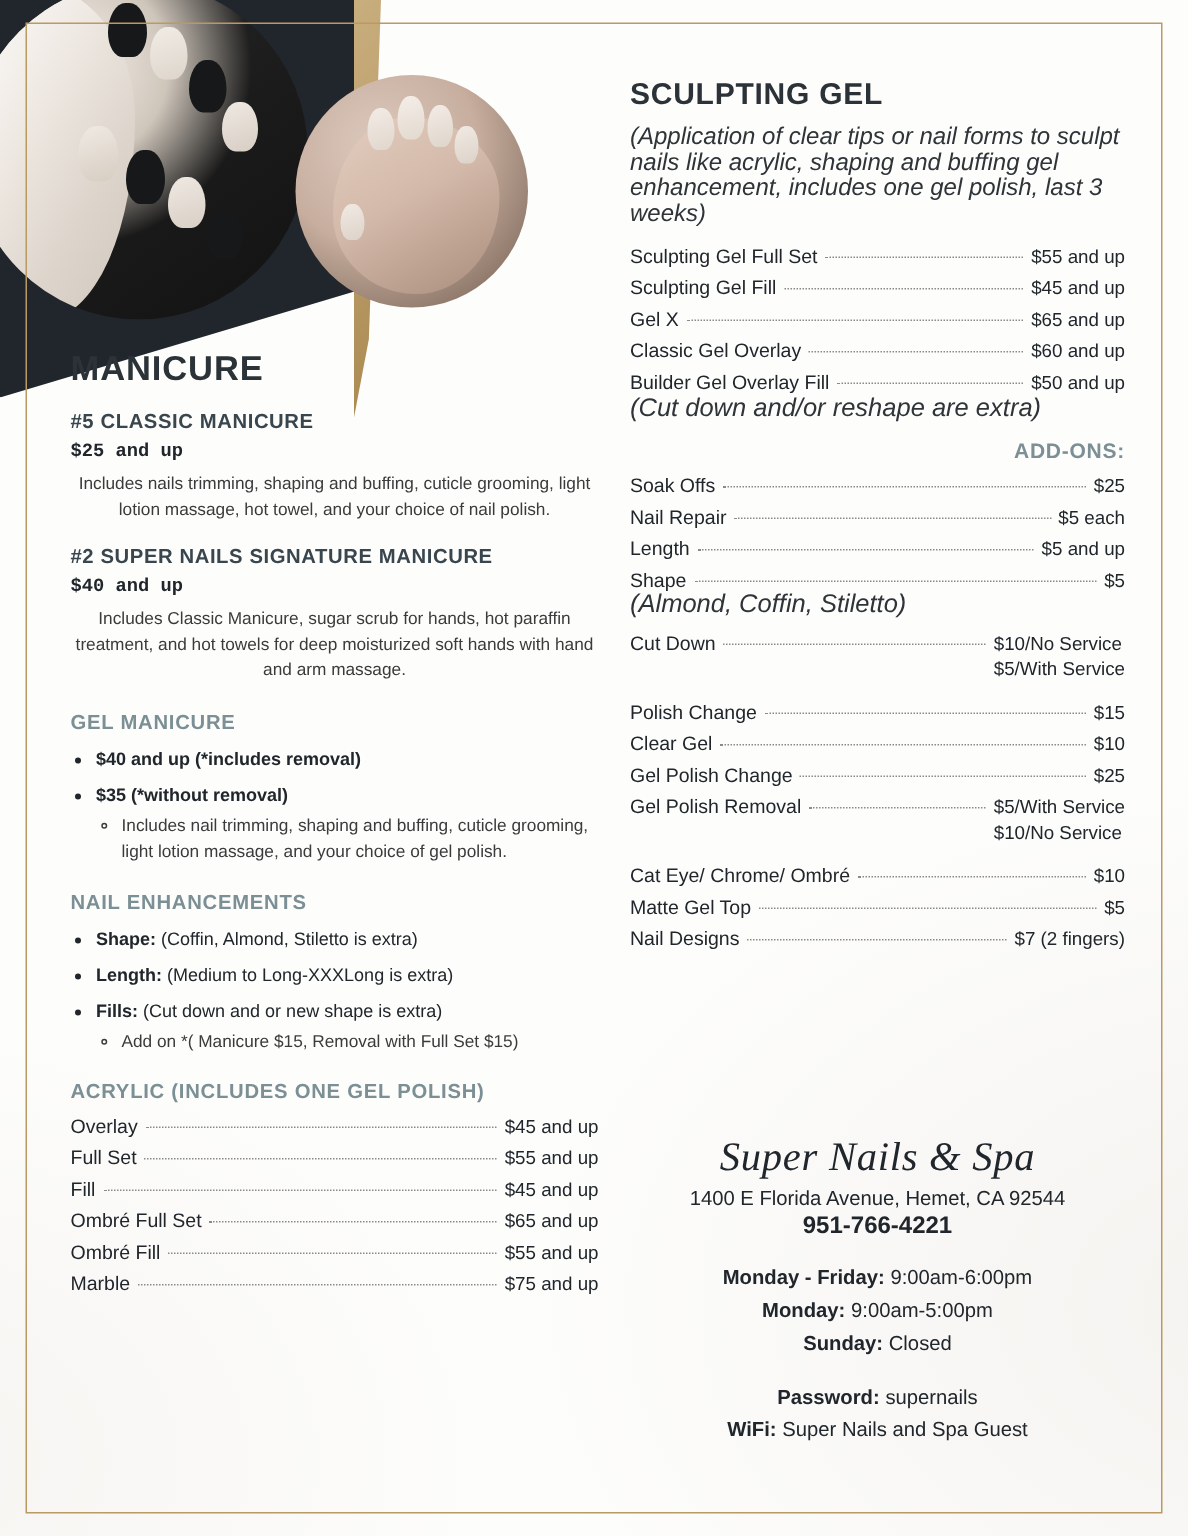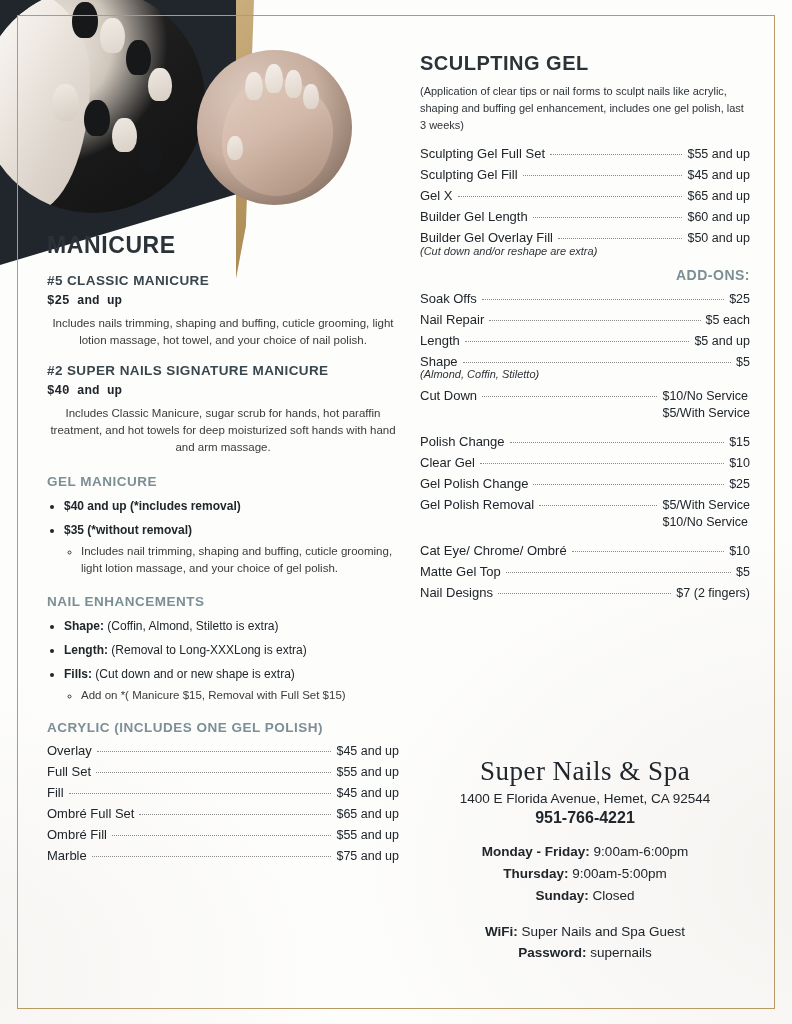--- a/index.html
+++ b/index.html
@@ -91,21 +91,21 @@
   h2.sub {
     font-size:13.5px; font-weight:bold; color:#39464e;
     letter-spacing:0.4px; margin:0 0 6px 0;
   }
   h2.teal {
     font-size:13.5px; font-weight:bold; color:#7b8f94;
     letter-spacing:0.5px; margin:18px 0 8px 0;
   }
   .price-bold { font-size:12.5px; font-weight:bold; color:#20262b; margin:0 0 7px 0;font-family:Liberation Mono, monospace; }
   .body-text { font-size:11.5px; line-height:17px; color:#3b3b3b; margin:0 0 14px 0;text-align:center; }
-  .italic-note { font-size:11px; line-height:17px; color:#2f3438; margin:0 0 12px 0; }
+  .italic-note { font-style:italic; font-size:16px; line-height:17px; color:#2f3438; margin:0 0 12px 0; }
 
   ul.bul { margin:0 0 4px 0; padding-left:17px; }
   ul.bul > li { font-size:12px; line-height:19px; color:#20262b; font-weight:bold; margin-bottom:5px; }
   ul.sub-bul { margin:3px 0 6px 0; padding-left:17px; list-style-type:circle; }
   ul.sub-bul > li { font-size:11.5px; line-height:16.5px; color:#3b3b3b; font-weight:normal; }
   .inline-norm { font-weight:normal; }
 
   
   .row { display:flex; align-items:baseline; margin-bottom:6px; }
   .row .nm {
@@ -113,29 +113,29 @@
   }
   .row .dots {
     flex:1 1 auto; margin:0 5px; border-bottom:1.5px dotted #8a8a8a;
     transform: translateY(-3px); min-width:8px;
   }
   .row .val {
     font-size:12.5px; color:#20262b; white-space:nowrap; font-weight:normal;
   }
   .row.twoline .val { line-height:17px; }
   .val-stack { text-align:left; }
-  .paren { font-style:italic; font-size:11px; color:#2f3438; margin:-2px 0 8px 0; }
+  .paren { font-style:italic; font-size:17px; color:#2f3438; margin:-2px 0 8px 0; }
 
   
   .right-col .row .nm { font-size:13px; }
 
   
   .footer { position:absolute; left:420px; top:756px; width:330px; text-align:center; }
   .script {
-    font-family:"Liberation Serif", serif; 
+    font-family:"Liberation Serif", serif; font-style:italic;
     font-size:27px; color:#20262b; letter-spacing:0.5px;
     margin:0 0 4px 0;
   }
   .addr { font-size:13.5px; color:#20262b; margin:0 0 3px 0; }
   .phone { font-size:16px; font-weight:bold; color:#20262b; margin:0 0 14px 0; }
   .hours { font-size:13.5px; color:#20262b; line-height:22px; }
   .hours b { font-weight:bold; }
   .wifi { margin-top:14px; font-size:13.5px; color:#20262b; line-height:21px; }
 </style>
 </head>
@@ -192,21 +192,21 @@
     </ul>
 
     <h2 class="teal">NAIL ENHANCEMENTS</h2>
     <ul class="bul">
       <li>
         <span>Shape:</span>
         <span class="inline-norm">(Coffin, Almond, Stiletto is extra)</span>
       </li>
       <li>
         <span>Length:</span>
-        <span class="inline-norm">(Removal to Long-XXXLong is extra)</span>
+        <span class="inline-norm">(Medium to Long-XXXLong is extra)</span>
       </li>
       <li>
         <span>Fills:</span>
         <span class="inline-norm">(Cut down and or new shape is extra)</span>
         <ul class="sub-bul">
           <li>Add on *( Manicure $15, Removal with Full Set $15)</li>
         </ul>
       </li>
     </ul>
 
@@ -257,21 +257,21 @@
       <span class="nm">Sculpting Gel Fill</span>
       <span class="dots"></span>
       <span class="val">$45 and up</span>
     </div>
     <div class="row">
       <span class="nm">Gel X</span>
       <span class="dots"></span>
       <span class="val">$65 and up</span>
     </div>
     <div class="row">
-      <span class="nm">Builder Gel Length</span>
+      <span class="nm">Classic Gel Overlay</span>
       <span class="dots"></span>
       <span class="val">$60 and up</span>
     </div>
     <div class="row" style="margin-bottom:2px">
       <span class="nm">Builder Gel Overlay Fill</span>
       <span class="dots"></span>
       <span class="val">$50 and up</span>
     </div>
     <p class="paren">(Cut down and/or reshape are extra)</p>
 
@@ -352,34 +352,34 @@
   <div class="footer">
     <p class="script">Super Nails &amp; Spa</p>
     <p class="addr">1400 E Florida Avenue, Hemet, CA 92544</p>
     <p class="phone">951-766-4221</p>
     <div class="hours">
       <div>
         <b>Monday - Friday:</b>
         <span>9:00am-6:00pm</span>
       </div>
       <div>
-        <b>Thursday:</b>
+        <b>Monday:</b>
         <span>9:00am-5:00pm</span>
       </div>
       <div>
         <b>Sunday:</b>
         <span>Closed</span>
       </div>
     </div>
     <div class="wifi">
       <div>
+        <b>Password:</b>
+        <span>supernails</span>
+      </div>
+      <div>
         <b>WiFi:</b>
         <span>Super Nails and Spa Guest</span>
       </div>
-      <div>
-        <b>Password:</b>
-        <span>supernails</span>
-      </div>
     </div>
   </div>
 
   <div class="frame"></div>
 </div>
 
 </body></html>

